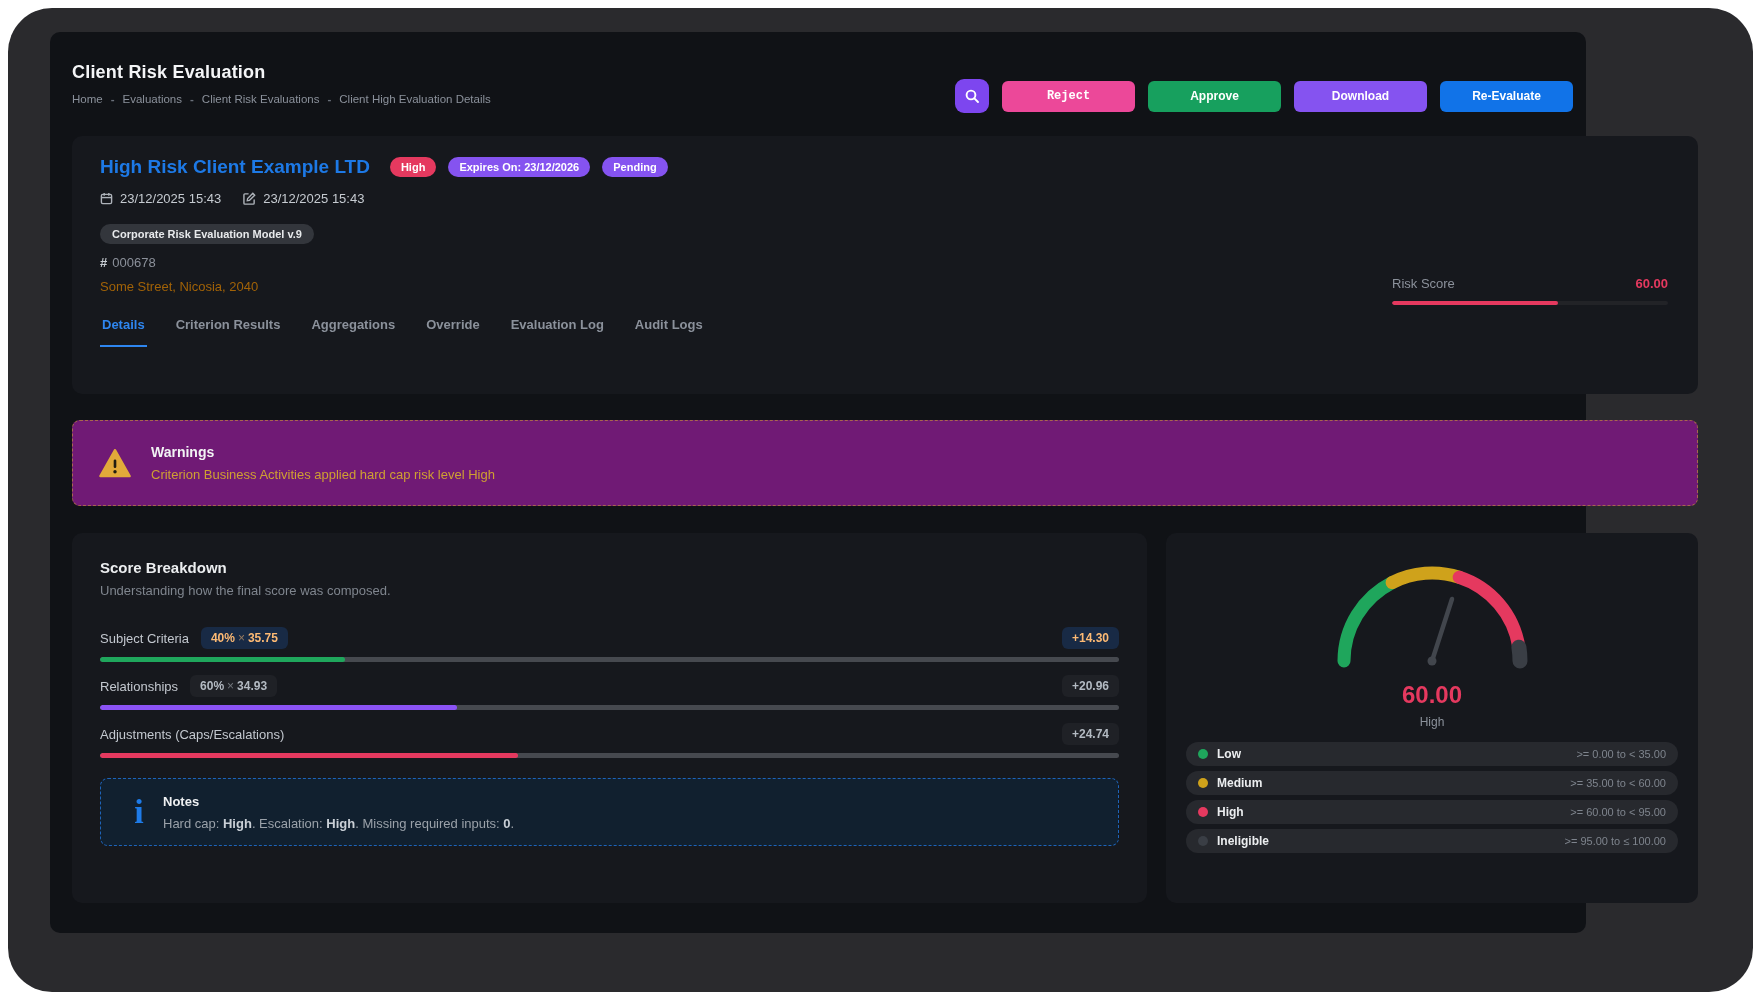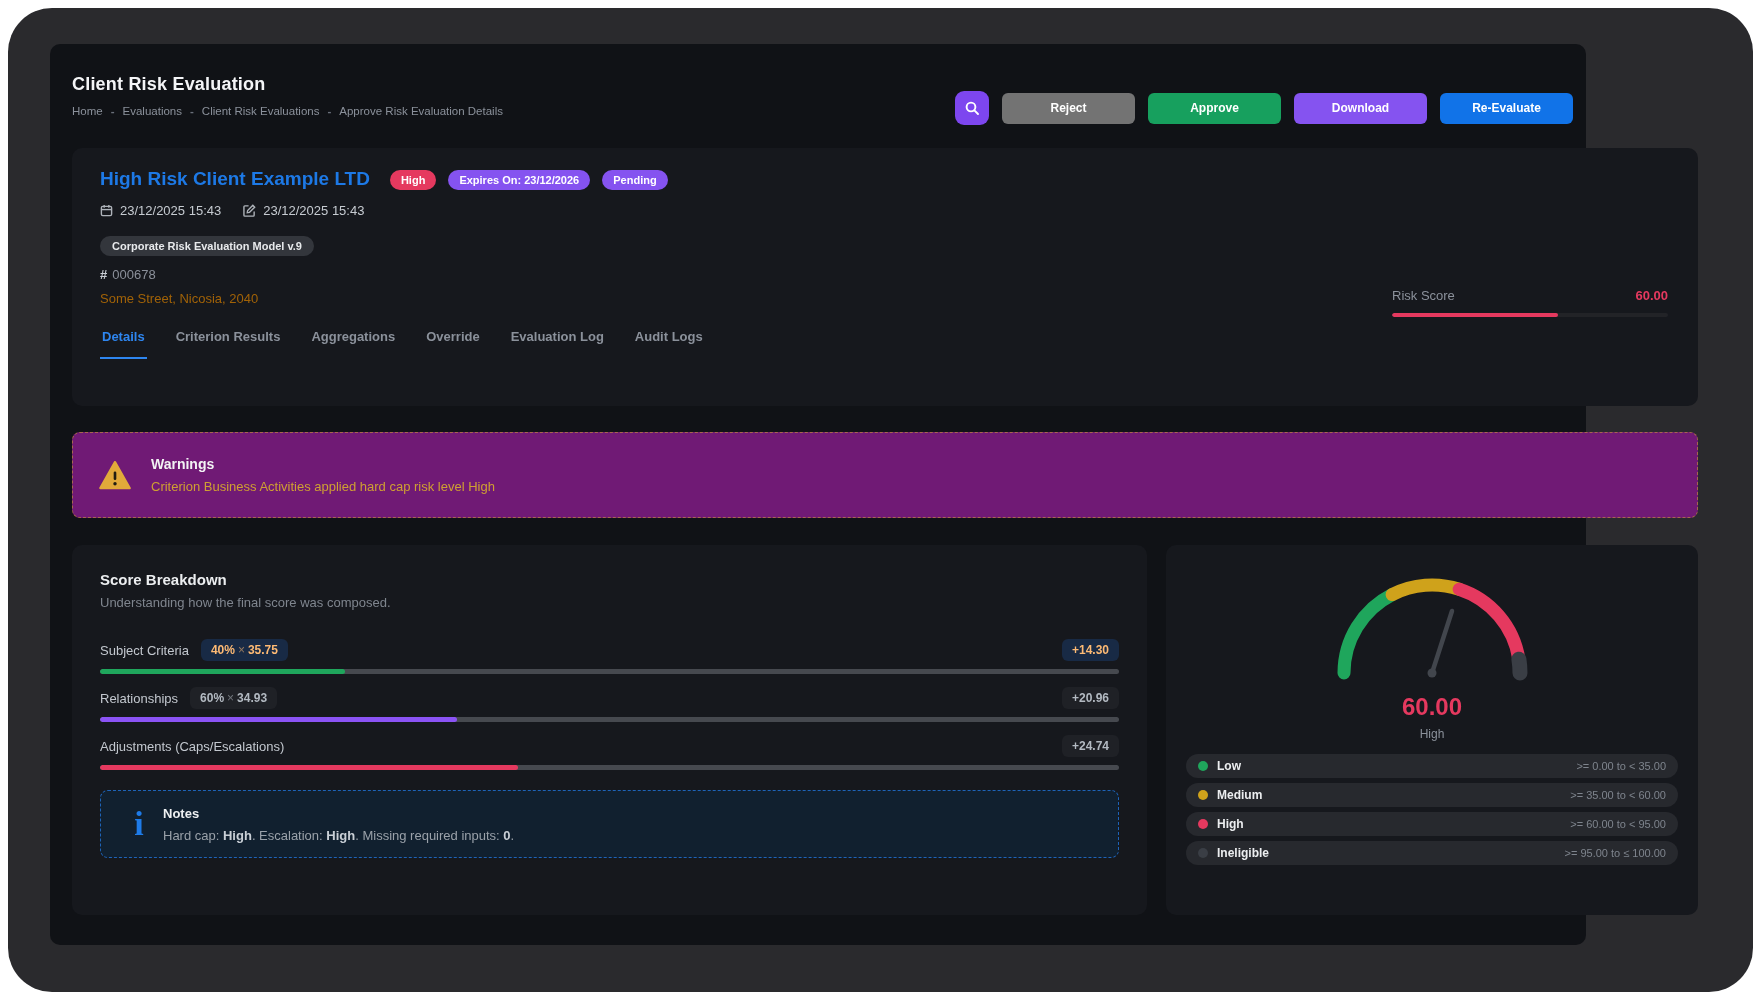--- a/index.html
+++ b/index.html
@@ -2,40 +2,40 @@
 <html><head>
 <meta charset="utf-8">
 <style>
   * { margin:0; padding:0; box-sizing:border-box; }
   body {
     width:1761px; height:1000px; overflow:hidden; background:#ffffff;
     font-family:"Liberation Sans", sans-serif; -webkit-font-smoothing:antialiased;
   }
   .frame { position:absolute; left:8px; top:8px; width:1745px; height:984px;
     background:#2a2a2d; border-radius:44px; }
-  .content { position:absolute; left:42px; top:36px; width:1536px; height:901px;
+  .content { position:absolute; left:42px; top:24px; width:1536px; height:901px;
     background:#101216; border-radius:10px; }
 
   
   .page-header { position:absolute; left:22px; right:13px; top:30px; display:flex;
     justify-content:space-between; align-items:flex-start; }
   .page-title { font-size:18px; font-weight:bold; color:#f4f5f7; letter-spacing:.2px; }
   .breadcrumb { margin-top:10px; font-size:11.5px; color:#8b919b; display:flex; gap:8px; align-items:center; }
   .breadcrumb .sep { color:#6a707a; font-weight:bold; }
   .hactions { display:flex; gap:13px; align-items:center; margin-top:17px; }
   .iconbtn { width:34px; height:34px; border:none; border-radius:9px; cursor:pointer;
     display:flex; align-items:center; justify-content:center; }
   .btn { width:133px; height:31px; border:none; border-radius:6px; color:#ffffff;
     font-family:"Liberation Sans", sans-serif; font-size:12px; font-weight:bold; cursor:pointer; }
 
   
   .card { background:#16181d; border-radius:10px; }
   .client-card { position:absolute; left:22px; top:104px; width:1626px; height:258px;
     padding:20px 28px 0 28px; }
-  .name-row { display:flex; align-items:flex-end; gap:12px; }
+  .name-row { display:flex; align-items:center; gap:12px; }
   .client-name { font-size:19px; font-weight:bold; color:#1d79e6; margin-right:8px; }
   .pill { display:inline-block; padding:4px 11px; border-radius:999px; color:#fff;
     font-size:11px; font-weight:bold; line-height:1.1; }
   .dates-row { margin-top:13px; display:flex; align-items:center; gap:22px;
     font-size:13px; color:#c6cbd1; }
   .dates-row .d { display:flex; align-items:center; gap:7px; }
   .model-row { margin-top:18px; }
   .model-pill { display:inline-block; background:#33363c; color:#e8eaec; font-size:11px;
     font-weight:bold; padding:4px 12px; border-radius:999px; }
   .id-row { margin-top:11px; font-size:13px; }
@@ -108,33 +108,33 @@
     <div class="page-header">
       <div>
         <div class="page-title">Client Risk Evaluation</div>
         <div class="breadcrumb">
           <span>Home</span>
           <span class="sep">-</span>
           <span>Evaluations</span>
           <span class="sep">-</span>
           <span>Client Risk Evaluations</span>
           <span class="sep">-</span>
-          <span>Approve Risk Evaluation Details</span>
+          <span>Client High Evaluation Details</span>
         </div>
       </div>
       <div class="hactions">
         <button class="iconbtn" style="background: rgb(125, 70, 239);">
           <span style="display:flex;">
             <svg width="16" height="16" viewBox="0 0 16 16" fill="none" stroke="#ffffff" stroke-width="1.9" stroke-linecap="round">
               <circle cx="7" cy="7" r="4.4"></circle>
                 <line x1="10.4" y1="10.4" x2="14" y2="14"></line>
             </svg>
           </span>
         </button>
-        <button class="btn" style="background: #737373;">Reject</button>
+        <button class="btn" style="background: #ec4899; font-family: Liberation Mono, monospace;">Reject</button>
         <button class="btn" style="background: rgb(23, 160, 94);">Approve</button>
         <button class="btn" style="background: rgb(133, 83, 240);">Download</button>
         <button class="btn" style="background: rgb(17, 115, 232);">Re-Evaluate</button>
       </div>
     </div>
 
     <div class="card client-card">
       <div class="name-row">
         <span class="client-name">High Risk Client Example LTD</span>
         <span class="pill" style="background: rgb(229, 57, 95);">High</span>

